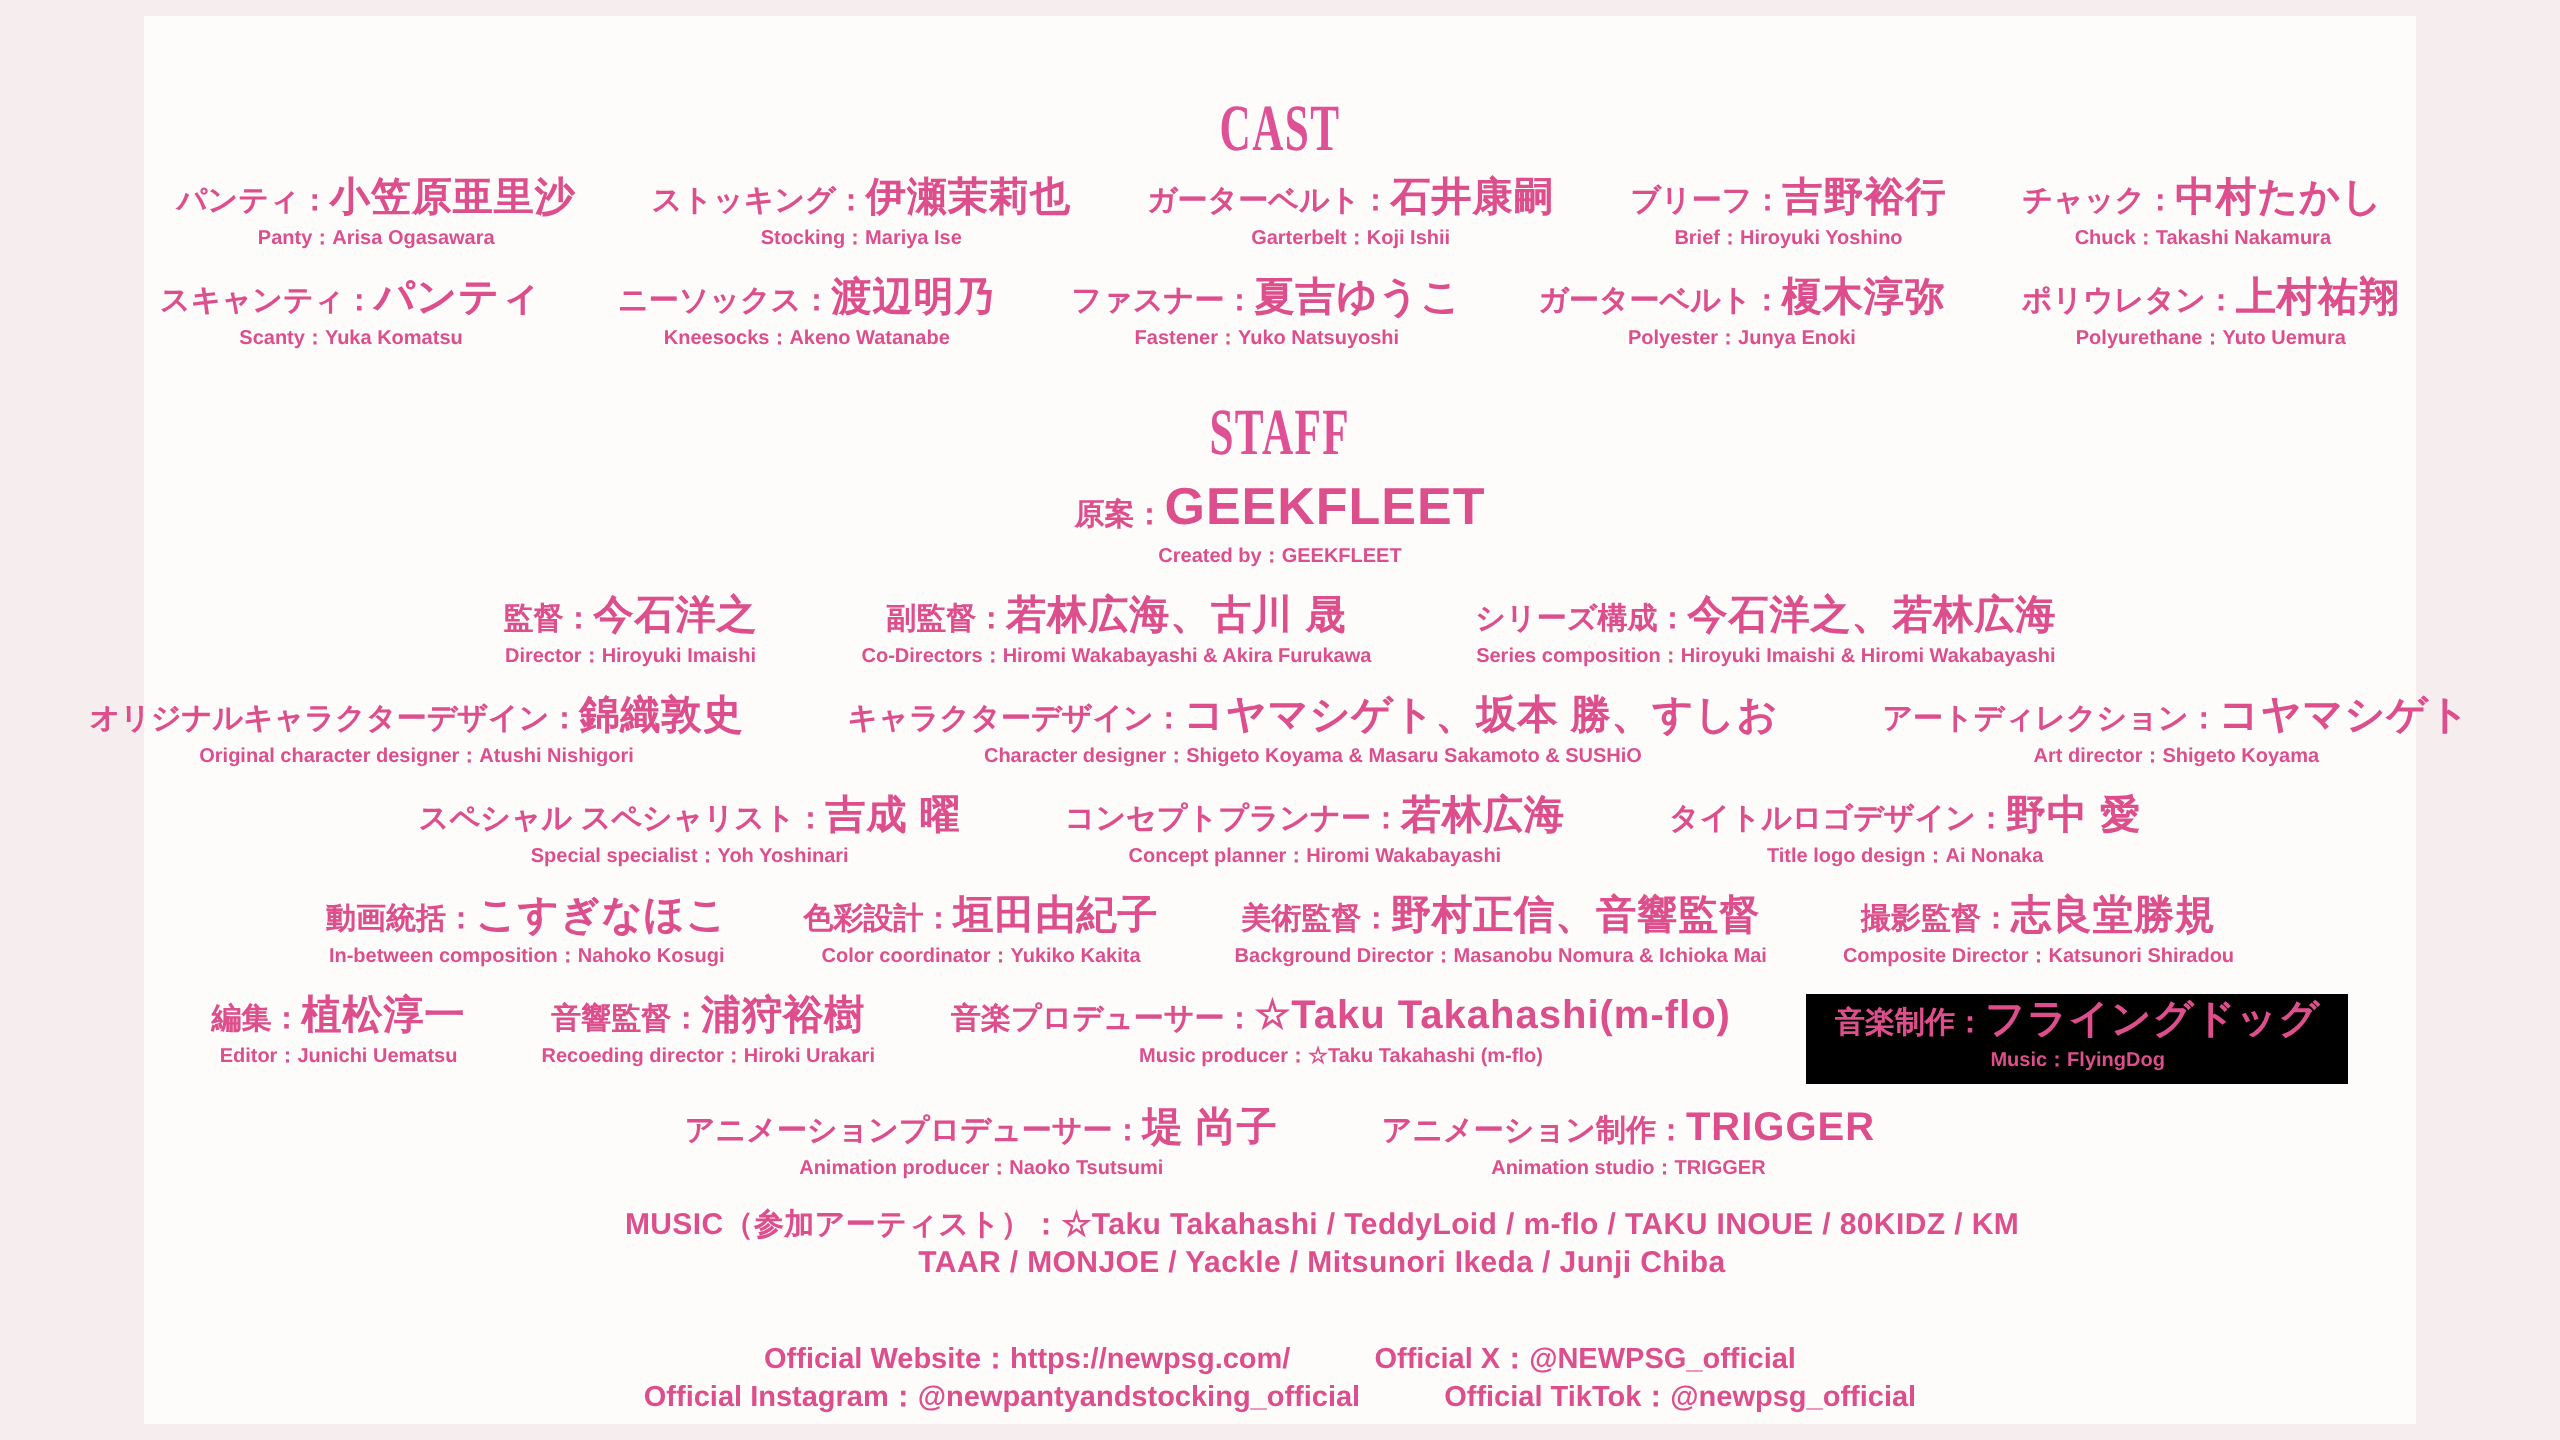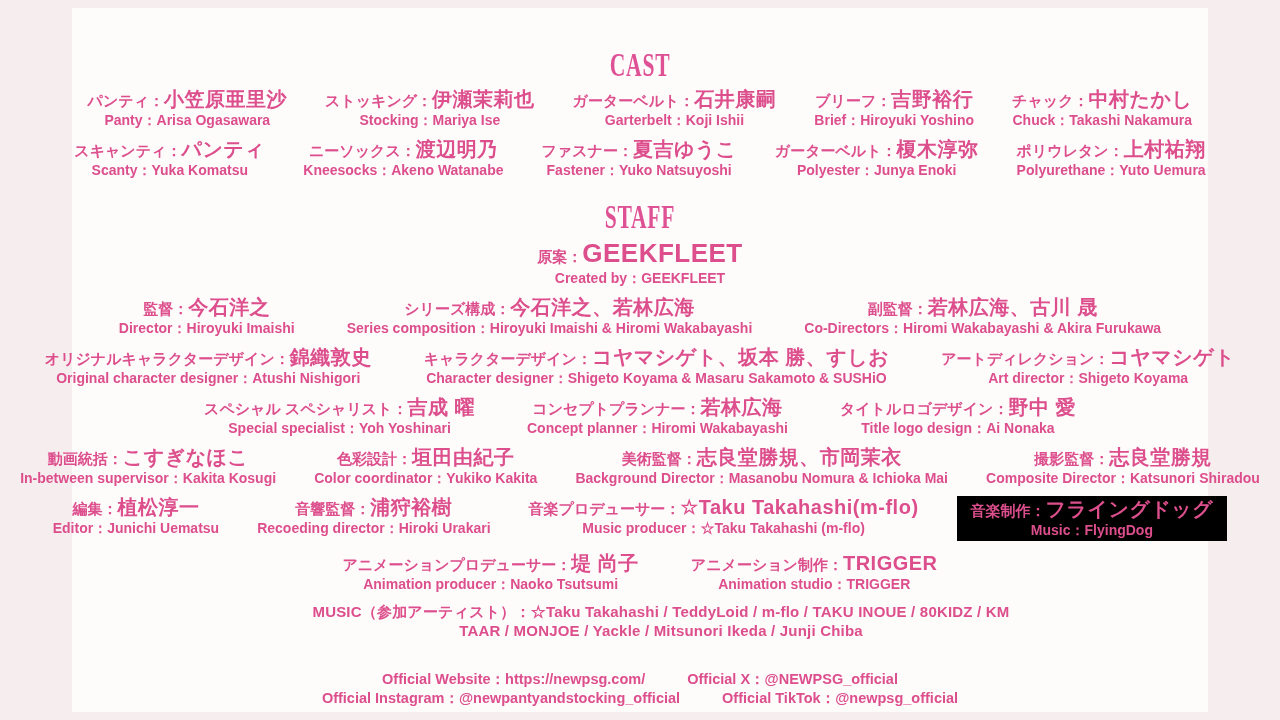--- a/index.html
+++ b/index.html
@@ -40,21 +40,21 @@
     align-items: flex-start;
     gap: 52px;
     margin-bottom: 11px;
     min-height: 34px;
   }
   .credit-row.tight { gap: 38px; }
   .credit { white-space: nowrap; }
   .credit .main { line-height: 22px; }
   .credit .label { font-size: 15px; font-weight: 700; }
   .credit .name { font-size: 20px; font-weight: 700; letter-spacing: 0.5px; }
-  .credit .sub { font-size: 14px; font-weight: 700; line-height: 14px; margin-top: 1px; }
+  .credit .sub { font-size: 10px; font-weight: 700; line-height: 14px; margin-top: 1px; }
   .credit.lg .name { font-size: 26px; }
   .credit.lg .main { line-height: 26px; }
   .credit.boxed { background: #000000; padding: 2px 14px 4px; }
   .gap-md { height: 16px; }
   .music-block { margin-top: 12px; margin-left: 42px; }
   .music-line { font-size: 15px; font-weight: 600; line-height: 18.5px; letter-spacing: 0.2px; }
   .links-block { margin-top: 30px; }
   .links-row {
     display: flex; justify-content: center; gap: 42px;
     font-size: 14.5px; font-weight: 600; line-height: 19px;
@@ -128,27 +128,27 @@
           <div class="main"><span class="label">原案：</span><span class="name">GEEKFLEET</span></div>
           <div class="sub">Created by：GEEKFLEET</div>
         </div>
       </div>
       <div class="credit-row">
         <div class="credit">
           <div class="main"><span class="label">監督：</span><span class="name">今石洋之</span></div>
           <div class="sub">Director：Hiroyuki Imaishi</div>
         </div>
         <div class="credit">
+          <div class="main"><span class="label">副監督：</span><span class="name">若林広海、古川 晟</span></div>
+          <div class="sub">Co-Directors：Hiromi Wakabayashi &amp;  Akira Furukawa</div>
+        </div>
+        <div class="credit">
           <div class="main"><span class="label">シリーズ構成：</span><span class="name">今石洋之、若林広海</span></div>
           <div class="sub">Series composition：Hiroyuki Imaishi &amp; Hiromi Wakabayashi</div>
         </div>
-        <div class="credit">
-          <div class="main"><span class="label">副監督：</span><span class="name">若林広海、古川 晟</span></div>
-          <div class="sub">Co-Directors：Hiromi Wakabayashi &amp;  Akira Furukawa</div>
-        </div>
       </div>
       <div class="credit-row">
         <div class="credit">
           <div class="main"><span class="label">オリジナルキャラクターデザイン：</span><span class="name">錦織敦史</span></div>
           <div class="sub">Original character designer：Atushi Nishigori</div>
         </div>
         <div class="credit">
           <div class="main"><span class="label">キャラクターデザイン：</span><span class="name">コヤマシゲト、坂本 勝、すしお</span></div>
           <div class="sub">Character designer：Shigeto Koyama &amp; Masaru Sakamoto  &amp; SUSHiO</div>
         </div>
@@ -167,28 +167,28 @@
           <div class="sub">Concept planner：Hiromi Wakabayashi</div>
         </div>
         <div class="credit">
           <div class="main"><span class="label">タイトルロゴデザイン：</span><span class="name">野中 愛</span></div>
           <div class="sub">Title logo design：Ai Nonaka</div>
         </div>
       </div>
       <div class="credit-row tight">
         <div class="credit">
           <div class="main"><span class="label">動画統括：</span><span class="name">こすぎなほこ</span></div>
-          <div class="sub">In-between supervisor：Kakita Kosugi</div>
+          <div class="sub">In-between composition：Nahoko Kosugi</div>
         </div>
         <div class="credit">
           <div class="main"><span class="label">色彩設計：</span><span class="name">垣田由紀子</span></div>
           <div class="sub">Color coordinator：Yukiko Kakita</div>
         </div>
         <div class="credit">
-          <div class="main"><span class="label">美術監督：</span><span class="name">志良堂勝規、市岡茉衣</span></div>
+          <div class="main"><span class="label">美術監督：</span><span class="name">野村正信、音響監督</span></div>
           <div class="sub">Background Director：Masanobu Nomura &amp; Ichioka Mai</div>
         </div>
         <div class="credit">
           <div class="main"><span class="label">撮影監督：</span><span class="name">志良堂勝規</span></div>
           <div class="sub">Composite Director：Katsunori Shiradou</div>
         </div>
       </div>
       <div class="credit-row tight">
         <div class="credit">
           <div class="main"><span class="label">編集：</span><span class="name">植松淳一</span></div>

